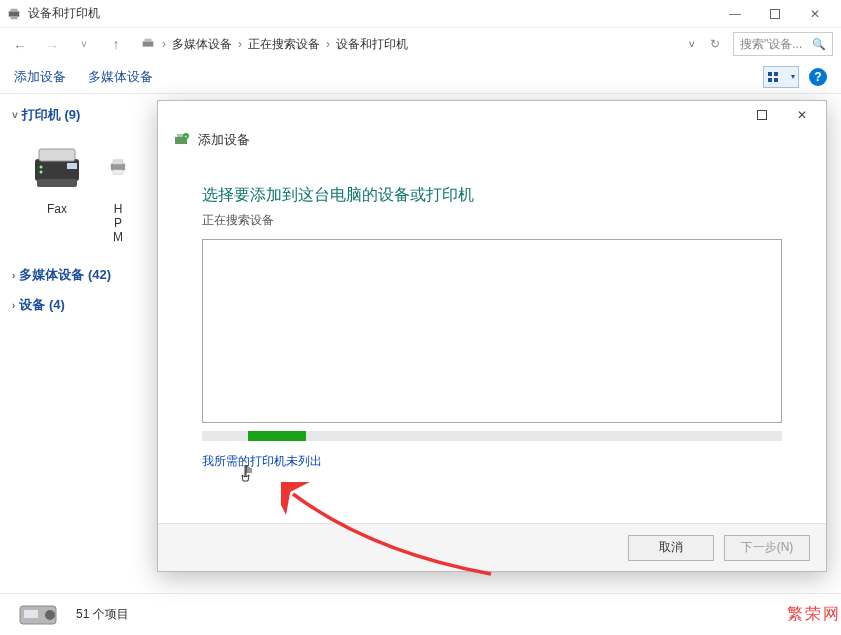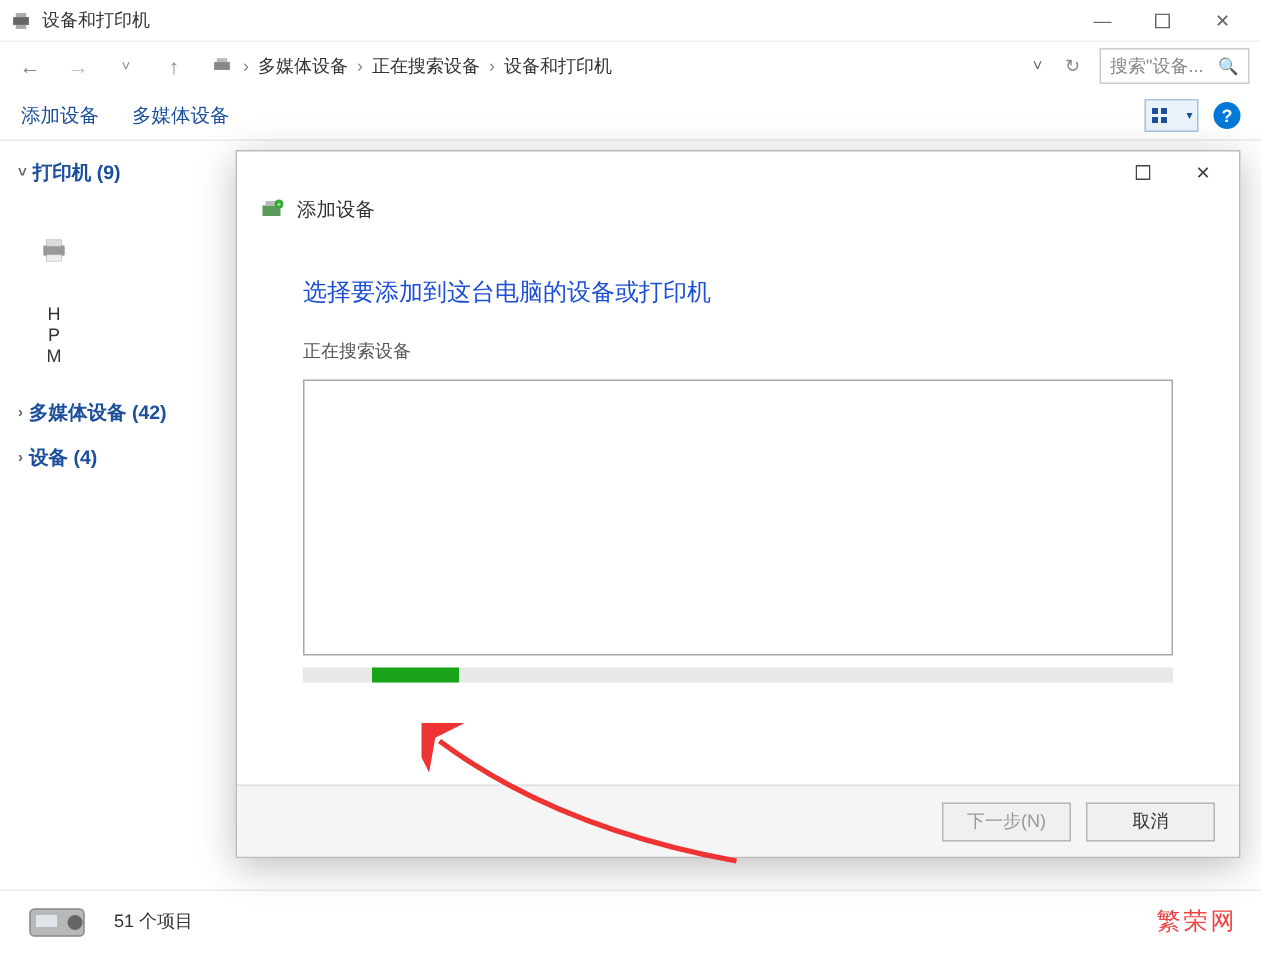--- a/index.html
+++ b/index.html
@@ -44,36 +44,36 @@
   .statusbar .thumb { width: 52px; height: 32px; display: flex; align-items: center; justify-content: center; }
   .statusbar .txt { font-size: 12px; color: #333; text-align: center; }
 
   
   .dialog { position: absolute; left: 157px; top: 100px; width: 670px; height: 472px; background: #fff; border: 1px solid #bbb; box-shadow: 0 6px 24px rgba(0,0,0,0.25); display: flex; flex-direction: column; }
   .dlg-titlebar { height: 28px; display: flex; align-items: center; justify-content: flex-end; padding: 0 4px; }
   .dlg-titlebar .btn { width: 40px; height: 24px; display: flex; align-items: center; justify-content: center; color: #444; }
   .dlg-head { display: flex; align-items: center; gap: 8px; padding: 2px 14px 10px; font-size: 13px; }
   .dlg-head .ic { width: 18px; height: 18px; display: flex; align-items: center; justify-content: center; }
   .dlg-body { flex: 1; padding: 26px 44px 0; }
-  .dlg-body h2 { font-size: 16px; font-weight: normal; color: #1d4ed8; margin-bottom: 20px; }
+  .dlg-body h2 { font-size: 16px; font-weight: normal; color: #0f766e; margin-bottom: 6px; }
   .dlg-body .sub { font-size: 12px; color: #555; margin-bottom: 10px; }
   .listbox { border: 1px solid #a8a8a8; height: 184px; background: #fff; }
   .progress { height: 10px; background: #e8e8e8; margin: 8px 0 12px; position: relative; }
   .progress .bar { position: absolute; left: 46px; top: 0; bottom: 0; width: 58px; background: #19a319; }
   .linkline { font-size: 12px; color: #0645ad; position: relative; }
   .cursor { position: absolute; left: 36px; top: 12px; font-size: 14px; color: #000; pointer-events: none; }
   .dlg-buttons { height: 48px; display: flex; align-items: center; justify-content: flex-end; gap: 10px; padding: 0 16px; border-top: 1px solid #e0e0e0; background: #f5f5f5; }
   .winbtn { min-width: 86px; height: 26px; border: 1px solid #b5b5b5; background: #f0f0f0; font-size: 12px; display: flex; align-items: center; justify-content: center; padding: 0 12px; }
   .winbtn.disabled { color: #999; }
 
   
   .redarrow { position: absolute; left: 281px; top: 482px; width: 230px; height: 100px; pointer-events: none; }
 
   
-  .watermark { position: absolute; right: 16px; bottom: 10px; font-size: 16px; color: #e44; letter-spacing: 2px; }
+  .watermark { position: absolute; right: 0; bottom: 10px; font-size: 16px; color: #e44; letter-spacing: 2px; }
 </style>
 </head>
 <body>
 
 <div class="titlebar">
   <span class="icon">
     <svg width="14" height="14" viewBox="0 0 16 16">
         <rect x="2" y="5" width="12" height="6" fill="#666"></rect>
         <rect x="4" y="2" width="8" height="3" fill="#aaa"></rect>
         <rect x="4" y="11" width="8" height="3" fill="#aaa"></rect>
@@ -146,20 +146,33 @@
       </div>
   </div>
 </div>
 
 <div class="main">
   <div class="group-header">
     <span class="arrow">˅</span>
     <span>打印机 (9)</span>
   </div>
   <div class="items">
+    <div class="item">
+      <div class="thumb">
+        <svg width="56" height="48" viewBox="0 0 56 48">
+          <rect x="6" y="16" width="44" height="22" rx="3" fill="#3a3a3a"></rect>
+          <rect x="10" y="6" width="36" height="12" rx="2" fill="#d9d9d9" stroke="#999"></rect>
+          <rect x="8" y="36" width="40" height="8" rx="2" fill="#555"></rect>
+          <rect x="38" y="20" width="10" height="6" fill="#c8d8e8"></rect>
+          <circle cx="12" cy="24" r="1.5" fill="#8f8"></circle>
+            <circle cx="12" cy="29" r="1.5" fill="#8f8"></circle>
+        </svg>
+      </div>
+      <div>Fax</div>
+    </div>
     <div class="item" style="width:20px;overflow:hidden;">
       <div class="thumb">
         <svg width="56" height="48" viewBox="0 0 56 48">
           <rect x="8" y="14" width="40" height="20" rx="3" fill="#999"></rect>
           <rect x="14" y="4" width="28" height="12" fill="#ddd" stroke="#aaa"></rect>
           <rect x="14" y="32" width="28" height="12" fill="#eee" stroke="#aaa"></rect>
         </svg>
       </div>
       <div style="white-space:pre-line;">H
 P
@@ -208,27 +221,35 @@
     </span>
     <span>添加设备</span>
   </div>
   <div class="dlg-body">
     <h2>选择要添加到这台电脑的设备或打印机</h2>
     <div class="sub">正在搜索设备</div>
     <div class="listbox"></div>
     <div class="progress">
       <div class="bar"></div>
     </div>
+    <div class="linkline">
+      <a style="color:#0645ad;text-decoration:none;font-size:12px;">我所需的打印机未列出</a>
+      <span class="cursor">
+        <svg width="18" height="22" viewBox="0 0 18 22">
+            <path d="M7 0 L7 12 L4 10 L5 16 L10 16 L11 10 L8 12 L8 0 Z M9 0 L9 8 M11 2 L11 8 M13 3 L13 8" stroke="#000" fill="#fff" stroke-width="0.8"></path>
+          </svg>
+      </span>
+    </div>
   </div>
   <div class="dlg-buttons">
+    <div class="winbtn">
+        <span>取消</span>
+      </div>
     <div class="winbtn disabled">
         <span>下一步(N)</span>
-      </div>
-    <div class="winbtn">
-        <span>取消</span>
       </div>
   </div>
 </div>
 
 <svg class="redarrow" viewBox="0 0 230 100">
   <defs>
       <marker id="ah" markerWidth="12" markerHeight="12" refX="2" refY="6" orient="auto">
         <path d="M0,0 L12,6 L0,12 L3,6 Z" fill="#e33"></path>
       </marker>
     </defs>

